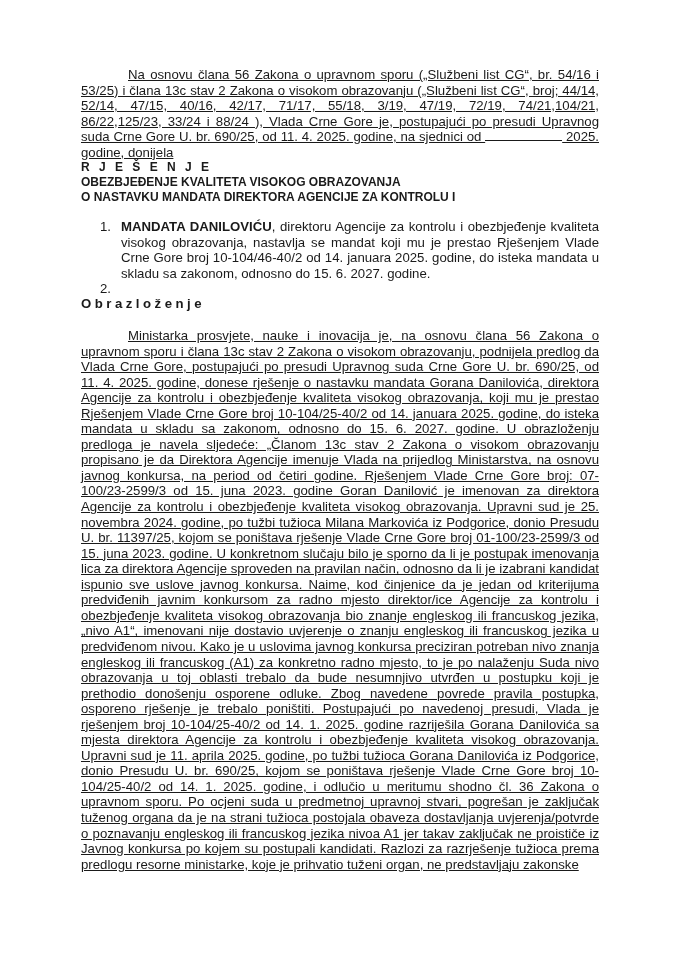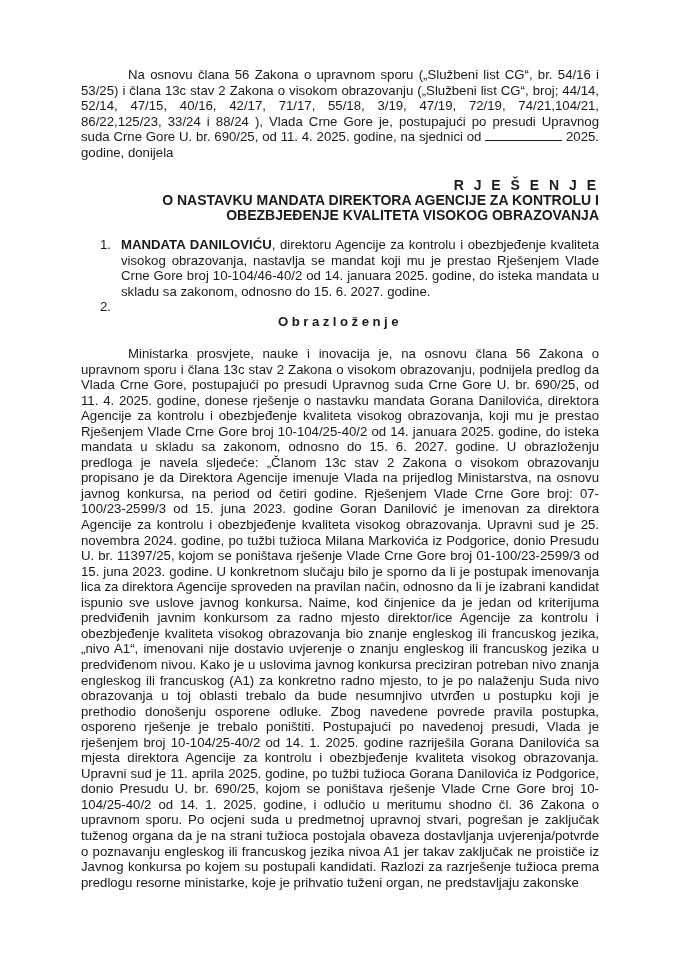--- a/index.html
+++ b/index.html
@@ -20,26 +20,26 @@
       left: 81px;
       top: 67px;
       width: 518px;
       font-size: 13.2px;
       line-height: 15.55px;
     }
     .para {
       margin: 0;
       text-align: justify;
       text-indent: 47px;
+      text-decoration: underline;
     }
     .title-block {
-      margin-top: 18px;
-      text-align: right;
+      text-align: left;
       font-weight: bold;
-      font-size: 14px;
+      font-size: 12px;
       line-height: 15px;
     }
     .title-block .spaced {
       letter-spacing: 3px;
     }
     .decision-list {
       list-style: none;
       margin: 14px 0 0 0;
       padding: 0;
     }
@@ -50,21 +50,20 @@
     }
     .decision-list .num {
       position: absolute;
       left: 19px;
       top: 0;
     }
     .decision-list .name {
       font-weight: bold;
     }
     .section-heading {
-      text-align: center;
       font-weight: bold;
       letter-spacing: 3.5px;
       margin: 15px 0 16px 0;
     }
     .blank {
       display: inline-block;
       width: 77px;
       border-bottom: 1px solid #1a1a1a;
       height: 10px;
       vertical-align: baseline;
@@ -72,22 +71,22 @@
   </style>
 </head>
 <body>
 
 <div class="page">
 
   <p class="para"><span>Na osnovu člana 56 Zakona o upravnom sporu („Službeni list CG“, br. 54/16 i 53/25) i člana 13c stav 2 Zakona o visokom obrazovanju („Službeni list CG“, broj; 44/14, 52/14, 47/15, 40/16, 42/17, 71/17, 55/18, 3/19, 47/19, 72/19, 74/21,104/21, 86/22,125/23, 33/24 i 88/24 ), Vlada Crne Gore je, postupajući po presudi Upravnog suda Crne Gore U. br. 690/25, od 11. 4. 2025. godine, na sjednici od </span><span class="blank"></span><span> 2025. godine, donijela</span></p>
 
   <div class="title-block">
     <div class="spaced">R J E Š E N J E</div>
+    <div>OBEZBJEĐENJE KVALITETA VISOKOG OBRAZOVANJA</div>
     <div>O NASTAVKU MANDATA DIREKTORA AGENCIJE ZA KONTROLU I</div>
-    <div>OBEZBJEĐENJE KVALITETA VISOKOG OBRAZOVANJA</div>
   </div>
 
   <ol class="decision-list">
     <li>
       <span class="num">1.</span><span class="name">MANDATA DANILOVIĆU</span><span>, direktoru Agencije za kontrolu i obezbjeđenje kvaliteta visokog obrazovanja, nastavlja se mandat koji mu je prestao Rješenjem Vlade Crne Gore broj 10-104/46-40/2 od 14. januara 2025. godine, do isteka mandata u skladu sa zakonom, odnosno do 15. 6. 2027. godine.</span>
     </li>
     <li>
       <span class="num">2.</span>
     </li>
   </ol>

